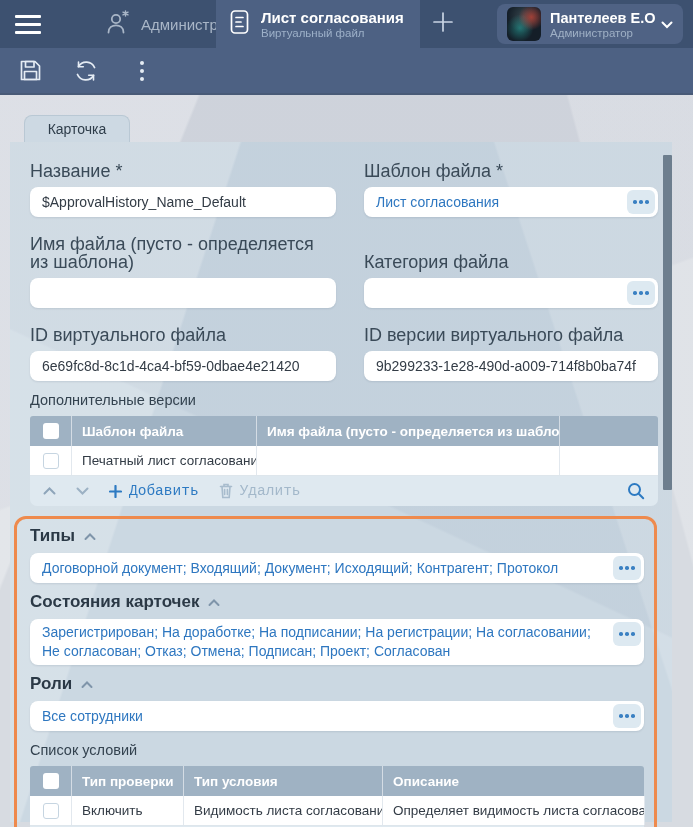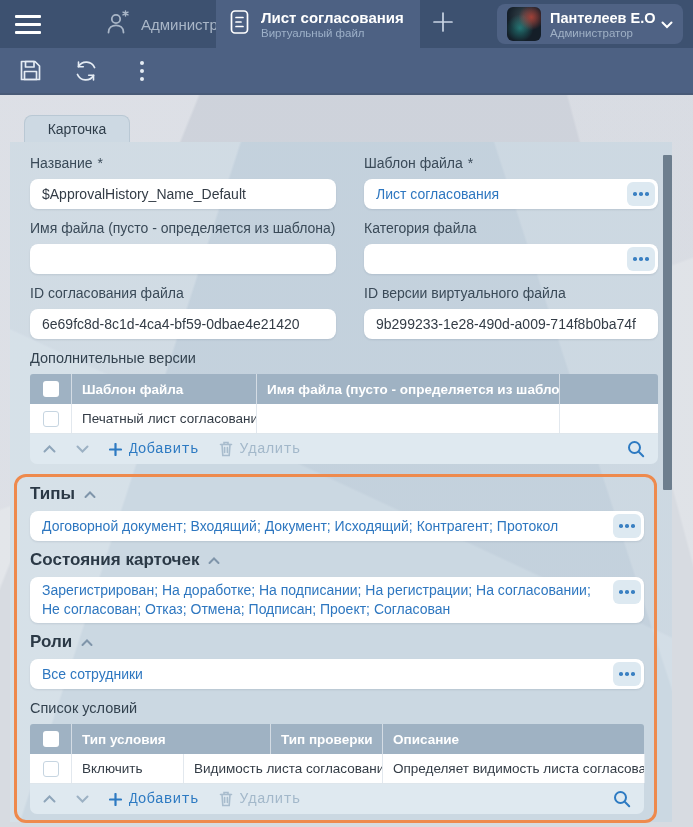--- a/index.html
+++ b/index.html
@@ -56,21 +56,21 @@
     background:
       linear-gradient(108deg, rgba(255,255,255,.22) 26%, rgba(255,255,255,0) 26.3%),
       linear-gradient(252deg, rgba(255,255,255,.16) 20%, rgba(255,255,255,0) 20.3%),
       linear-gradient(205deg, rgba(110,130,160,.08) 50%, rgba(0,0,0,0) 50.3%),
       #cbd8e2; }
   .scroll-thumb { position:absolute; top:13px; right:0; width:9px; height:335px; background:#6d7e8e; border-radius:1px; }
 
   
   .fields { display:grid; grid-template-columns:306px 294px; column-gap:28px; row-gap:10px; align-items:end; }
   .field { display:flex; flex-direction:column; justify-content:flex-end; }
-  .flabel { font-size:14px; color:#3a4a58; line-height:18px; margin-bottom:7px; }
+  .flabel { font-size:18px; color:#3a4a58; line-height:18px; margin-bottom:7px;margin-top:8px; }
   .req { margin-left:5px; }
   .input { position:relative; height:30px; background:#fff; border-radius:8px;
     font-size:14px; color:#333c46; line-height:30px; padding:0 12px;
     box-shadow:0 1px 2px rgba(40,60,80,.12); white-space:nowrap; overflow:hidden; cursor:text; }
   .input.with-ell { padding-right:38px; }
   .input .val-blue { color:#2e77c0; }
   .ell-btn { position:absolute; top:3px; right:3px; width:28px; height:24px; border-radius:6px; background:#dde9f1;
     display:flex; align-items:center; justify-content:center; gap:2.5px; cursor:pointer; }
   .ell-btn i { width:3.5px; height:3.5px; border-radius:50%; background:#3a80c2; }
   .input.multi { height:46px; line-height:19px; padding-top:4px; white-space:normal; }
@@ -226,21 +226,21 @@
             <span></span>
             <span class="ell-btn">
                 <i></i>
                 <i></i>
                 <i></i>
               </span>
           </div>
         </div>
 
         <div class="field">
-          <div class="flabel">ID согласования файла</div>
+          <div class="flabel">ID виртуального файла</div>
           <div class="input"><span>6e69fc8d-8c1d-4ca4-bf59-0dbae4e21420</span></div>
         </div>
         <div class="field">
           <div class="flabel">ID версии виртуального файла</div>
           <div class="input"><span>9b299233-1e28-490d-a009-714f8b0ba74f</span></div>
         </div>
       </div>
 
       <div class="tbl-label">Дополнительные версии</div>
       <div class="tbl">
@@ -346,22 +346,22 @@
               <i></i>
             </span>
         </div>
 
         <div class="tbl-label">Список условий</div>
         <div class="tbl">
           <div class="tbl-head">
             <div class="cell cb-cell">
                 <span class="checkbox"></span>
               </div>
+            <div class="cell c-col1">Тип проверки</div>
             <div class="cell c-col2">Тип условия</div>
-            <div class="cell c-col1">Тип проверки</div>
             <div class="cell c-col3">Описание</div>
 
           </div>
           <div class="tbl-row">
             <div class="cell cb-cell">
                 <span class="checkbox row-cb"></span>
               </div>
             <div class="cell c-col1">Включить</div>
             <div class="cell c-col2">Видимость листа согласования</div>
             <div class="cell c-col3">Определяет видимость листа согласования</div>

